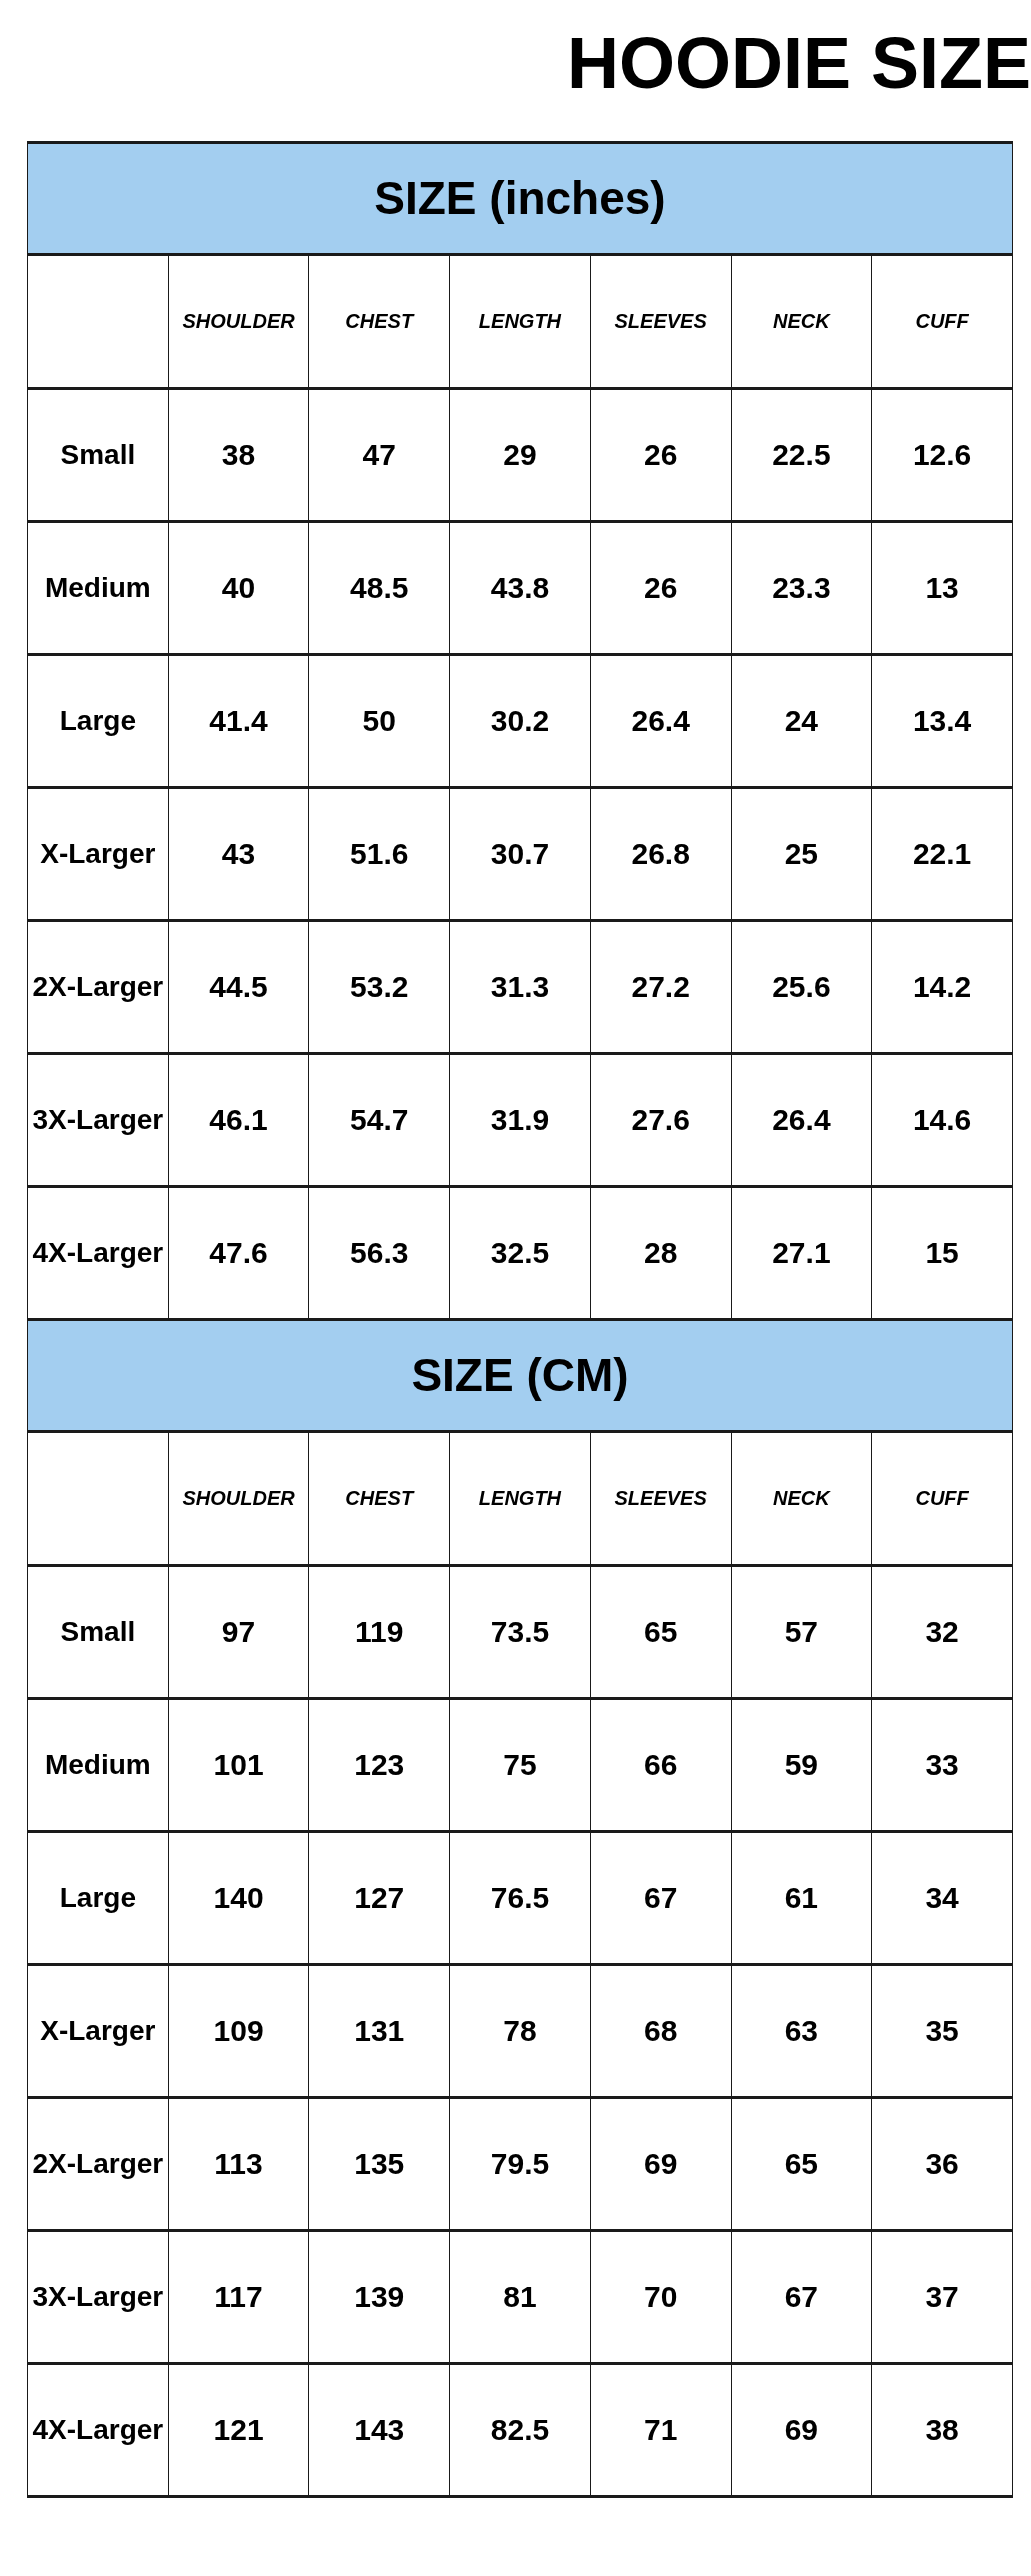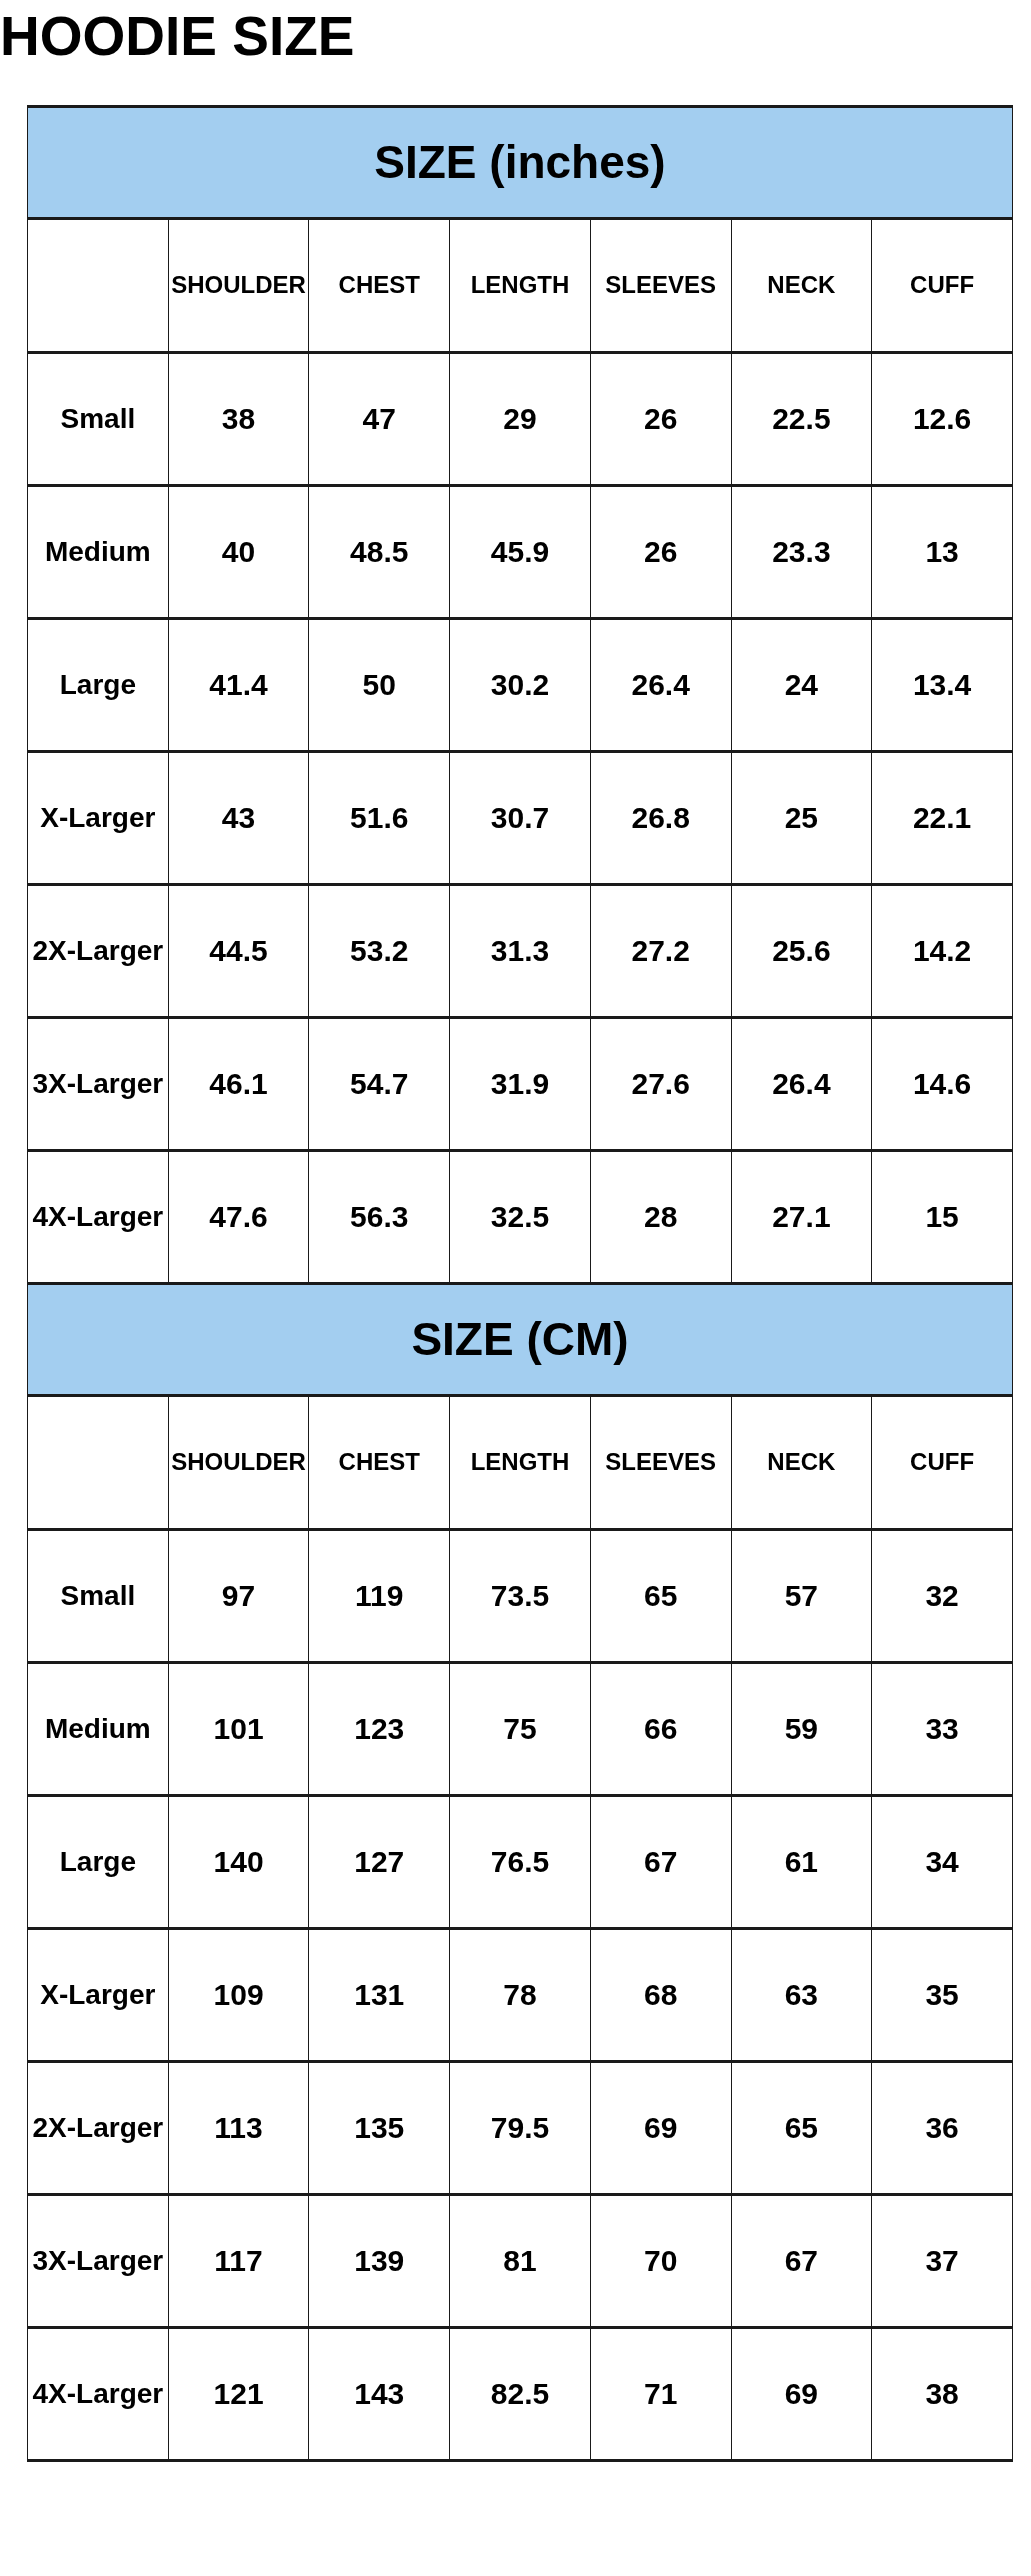--- a/index.html
+++ b/index.html
@@ -2,34 +2,34 @@
 <html style="font-size:9.7px"><head>
 <meta charset="utf-8">
 <style>
   html,body{margin:0;padding:0;}
   body{
     width:1031px;height:2576px;background:#ffffff;color:#000;
     font-family:"Liberation Sans","DejaVu Sans",sans-serif;
     -webkit-font-smoothing:antialiased;
   }
   .title{
-    padding-top:6px;text-align:left;font-weight:bold;font-size:55px;
+    padding-top:23px;text-align:right;font-weight:bold;font-size:72px;
     line-height:1.12;letter-spacing:0px;
   }
   table.size-table{
     border-collapse:collapse;table-layout:fixed;
     width:986px;margin:37px 0 12px 27px;
   }
   td{
     border:1.2px solid #1a1a1a;border-top-width:3px;border-bottom-width:3px;
     text-align:center;vertical-align:middle;font-weight:bold;
     padding:0;overflow:hidden;
   }
   tr.band td{background:#a3cef0;height:109px;font-size:46px;}
-  tr.head td{height:131px;font-size:24px;}
+  tr.head td{height:131px;font-size:20px;font-style:italic;}
   tr.data td{height:130px;font-size:30px;}
   tr.data td.rlabel{font-size:28px;}
 </style>
 </head>
 <body>
 
 <div class="title">HOODIE SIZE</div>
 
 <table class="size-table">
 
@@ -52,21 +52,21 @@
     <td>47</td>
     <td>29</td>
     <td>26</td>
     <td>22.5</td>
     <td>12.6</td>
   </tr>
   <tr class="data">
     <td class="rlabel">Medium</td>
     <td>40</td>
     <td>48.5</td>
-    <td>45.9</td>
+    <td>43.8</td>
     <td>26</td>
     <td>23.3</td>
     <td>13</td>
   </tr>
   <tr class="data">
     <td class="rlabel">Large</td>
     <td>41.4</td>
     <td>50</td>
     <td>30.2</td>
     <td>26.4</td>

